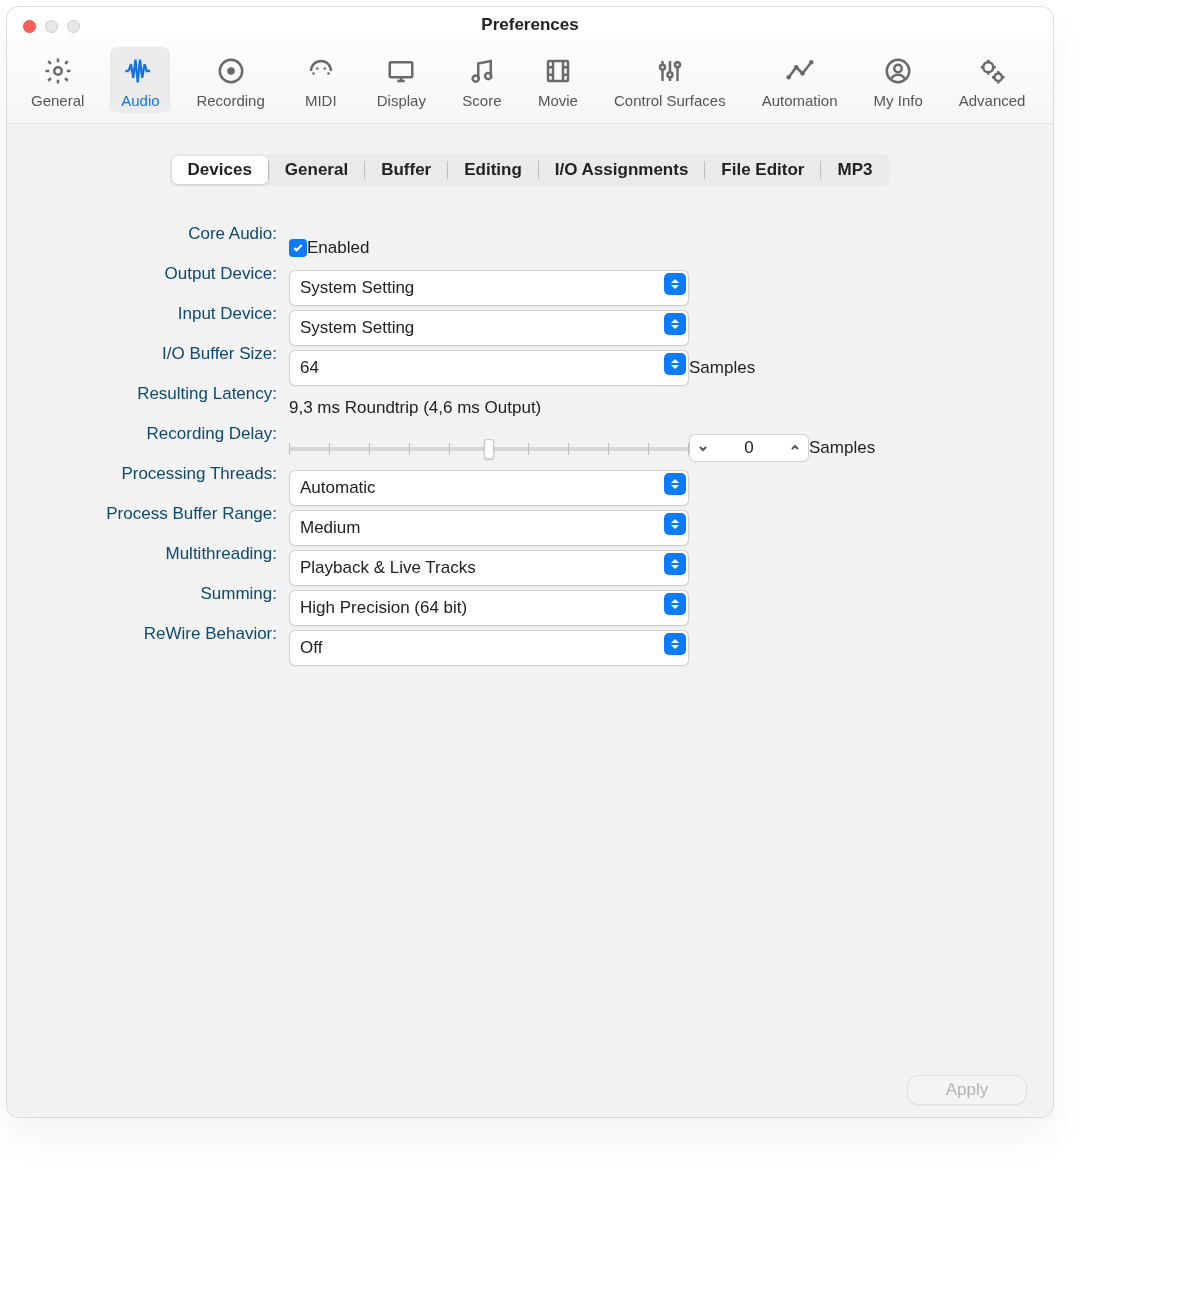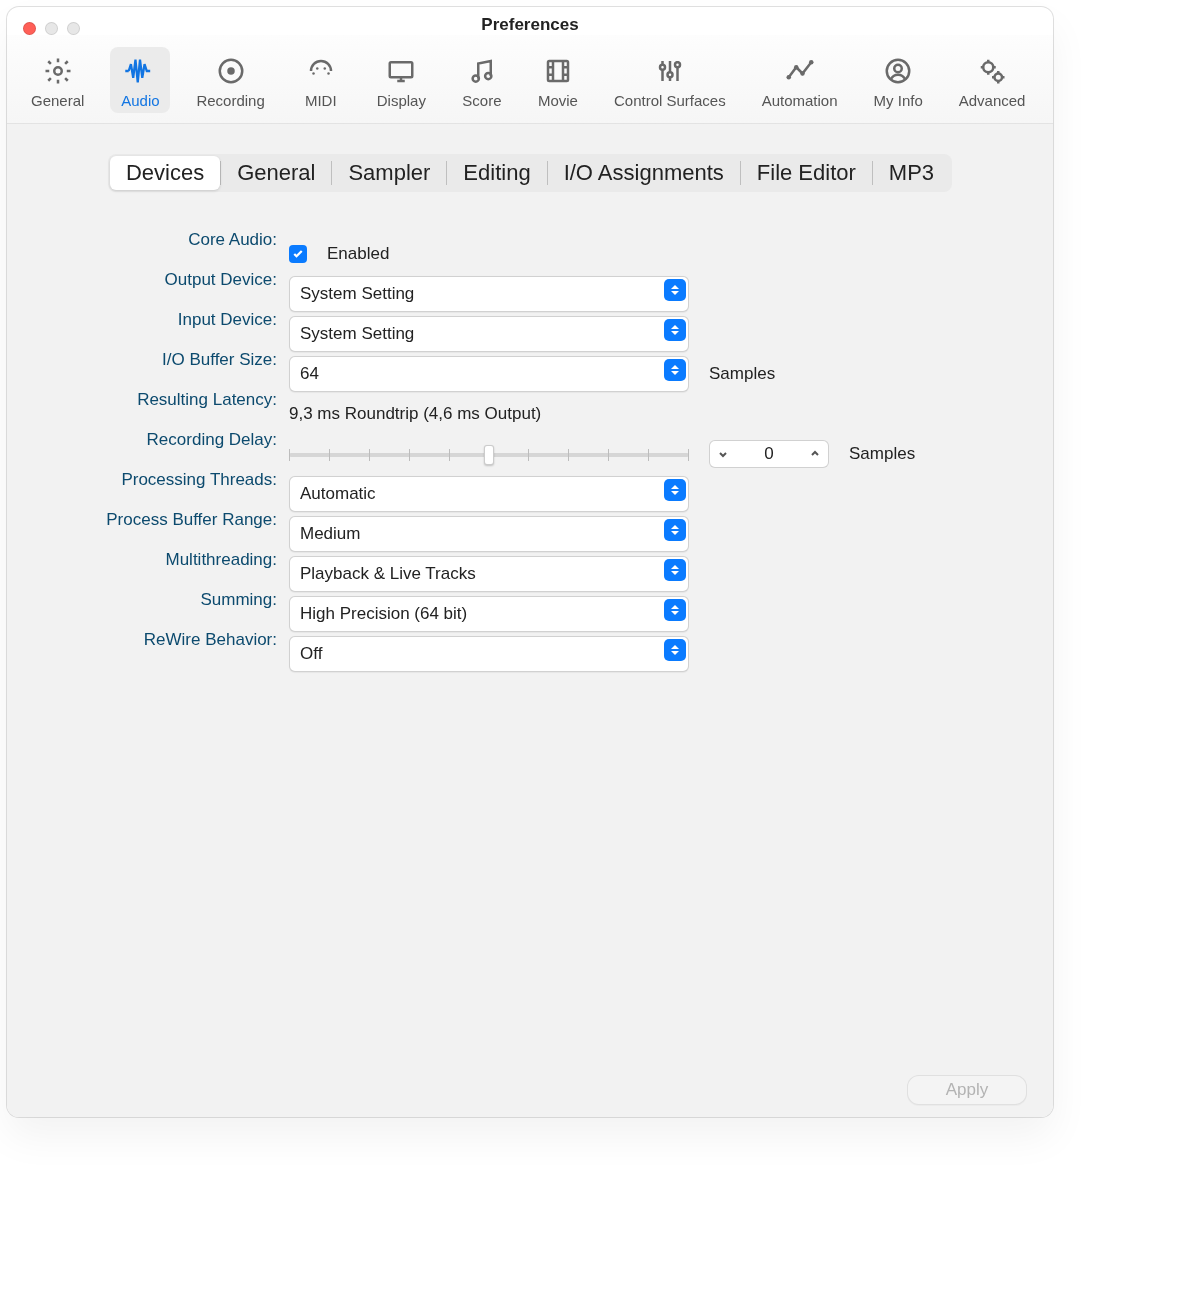--- a/index.html
+++ b/index.html
@@ -23,21 +23,21 @@
   height: 1110px;
   border-radius: 12px;
   background: #fff;
   box-shadow: 0 0 0 1px rgba(0,0,0,0.12), 0 20px 40px rgba(0,0,0,0.05);
   overflow: hidden;
   margin: 6px 0 0 6px;
 }
 .titlebar {
   height: 28px;
   display: flex;
-  align-items: flex-end;
+  align-items: center;
   position: relative;
 }
 .traffic { display:flex; gap:9px; padding-left: 16px; padding-top:10px;}
 .dot { width: 13px; height: 13px; border-radius: 50%; }
 .dot.close { background:#ff5f57; border:1px solid rgba(0,0,0,0.12);}
 .dot.min { background:#e7e7e7; border:1px solid rgba(0,0,0,0.1);}
 .dot.max { background:#e7e7e7; border:1px solid rgba(0,0,0,0.1);}
 .title {
   position:absolute; left:0; right:0; top:8px; text-align:center; font-weight:600; font-size:17px;
 }
@@ -69,32 +69,32 @@
   border-radius: 6px;
   background:#f2f2f2;
 }
 .tabs {
   display:flex; justify-content:center; margin-bottom: 28px;
 }
 .seg {
   display:flex; background:#eaeaea; border-radius:8px; padding:2px;
 }
 .seg-item {
-  padding: 4px 16px; font-size:22px; color:#222; border-radius:6px; position:relative;
+  padding: 4px 16px; font-size:17px; color:#222; border-radius:6px; position:relative;font-weight:bold;
 }
 .seg-item.active { background:#fff; box-shadow: 0 1px 3px rgba(0,0,0,0.15);}
 .seg-sep { width:1px; background:rgba(0,0,0,0.18); margin:5px 0;}
 .form { padding: 0 30px;}
 .row {
   display:flex; align-items:center; height:40px;
 }
 .label {
   width: 230px; text-align:right; padding-right:12px; color:#0c4a6e; font-size:17px;
 }
-.val { display:flex; align-items:center; gap:20px;margin-top:28px; }
+.val { display:flex; align-items:center; gap:0;margin-top:28px; }
 .checkbox {
   width:18px; height:18px; border-radius:4px; background:#0a7bff; display:flex; align-items:center; justify-content:center;
 }
 .checkbox svg { stroke:#fff; stroke-width:3; fill:none;}
 .select {
   width: 400px; height:36px; background:#fff; border:1px solid rgba(0,0,0,0.18); border-radius:6px;
   display:flex; align-items:center; padding-left:10px; position:relative; font-size:17px;
   box-shadow: 0 0.5px 1px rgba(0,0,0,0.05);
 }
 .select .caret {
@@ -252,21 +252,21 @@
 
   <div class="content">
     <div class="panel">
 
       <div class="tabs">
         <div class="seg">
           <div class="seg-item active">Devices</div>
           <div class="seg-sep"></div>
           <div class="seg-item">General</div>
           <div class="seg-sep"></div>
-          <div class="seg-item">Sampler</div>
+          <div class="seg-item">Buffer</div>
           <div class="seg-sep"></div>
           <div class="seg-item">Editing</div>
           <div class="seg-sep"></div>
           <div class="seg-item">I/O Assignments</div>
           <div class="seg-sep"></div>
           <div class="seg-item">File Editor</div>
           <div class="seg-sep"></div>
           <div class="seg-item">MP3</div>
         </div>
       </div>

